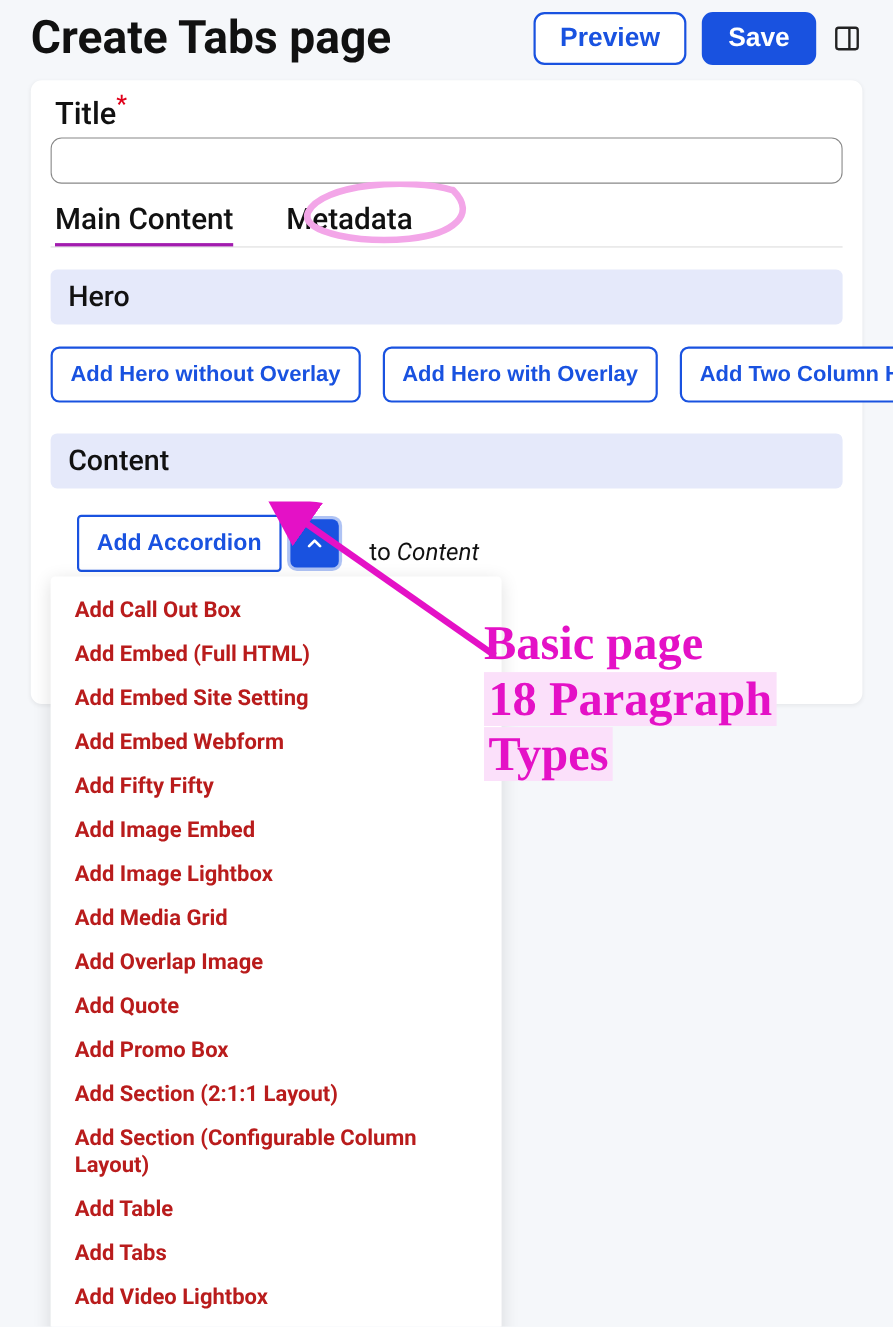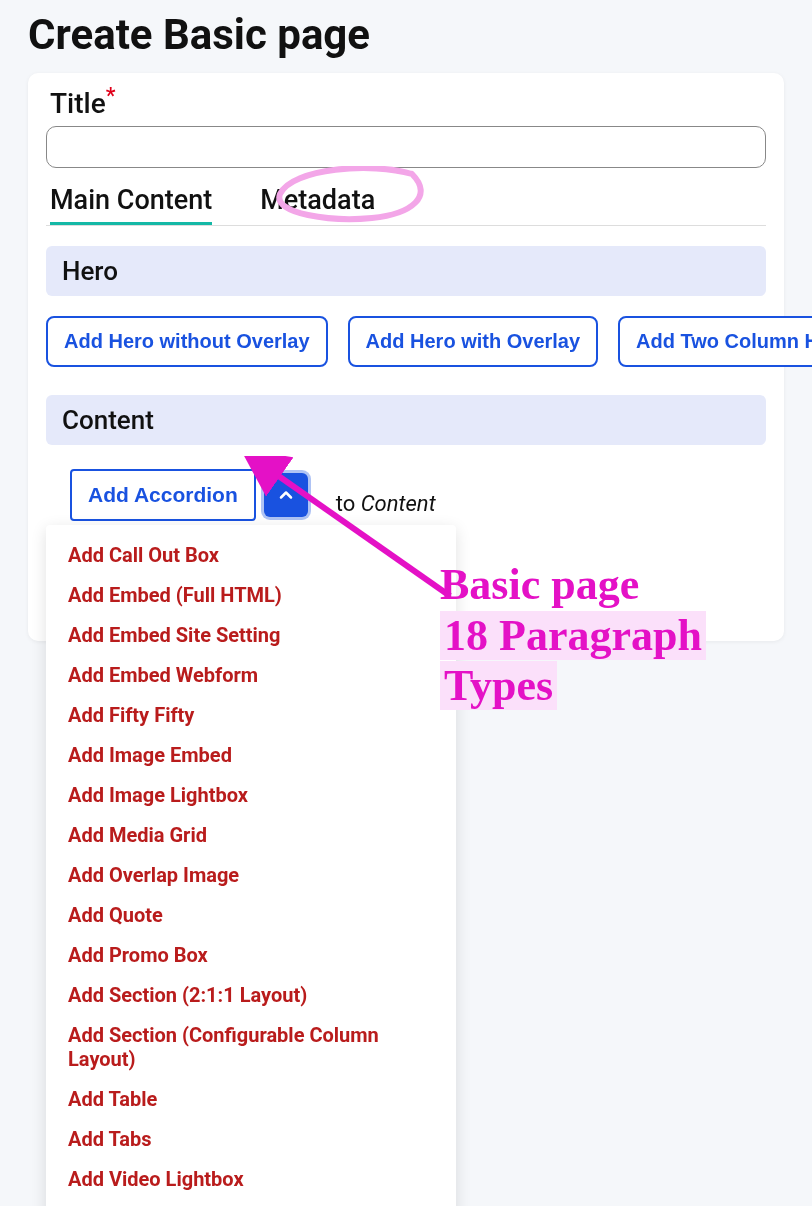--- a/index.html
+++ b/index.html
@@ -71,21 +71,21 @@
       position: relative;
     }
     .tab {
       font-size: 27px;
       font-weight: 500;
       color:#111;
       padding-bottom: 6px;
       cursor:pointer;
     }
     .tab.active {
-      border-bottom: 3px solid #14b8a6;
+      border-bottom: 3px solid #a21caf;
     }
     .circle-annot {
       position:absolute;
       left: 216px; top: -18px;
       width: 180px; height: 58px;
       pointer-events:none;
     }
     .section-bar {
       background:#e5e9fa;
       margin-top: 20px;
@@ -178,21 +178,31 @@
     }
     .note .hl {
       background: #fbe0fa;
       padding: 0 4px;
     }
   </style>
 </head>
 <body>
 
 <div class="header-row">
-  <h1 class="page-heading">Create Basic page</h1>
+  <h1 class="page-heading">Create Tabs page</h1>
+  <div class="header-actions">
+    <button class="btn btn-outline">Preview</button>
+    <button class="btn btn-solid">Save</button>
+    <span class="sidebar-toggle">
+      <svg viewBox="0 0 24 24" fill="none" stroke="currentColor" stroke-width="2">
+        <rect x="3" y="3" width="18" height="18" rx="2"></rect>
+        <line x1="14" y1="3" x2="14" y2="21"></line>
+      </svg>
+    </span>
+  </div>
 </div>
 
 <div class="card">
   <div class="title-label">
     <span>Title</span><span class="required-star">*</span>
   </div>
   <input type="text" class="title-input" value="" style="">
 
   <div class="tabs-row">
     <div class="tab active">Main Content</div>

